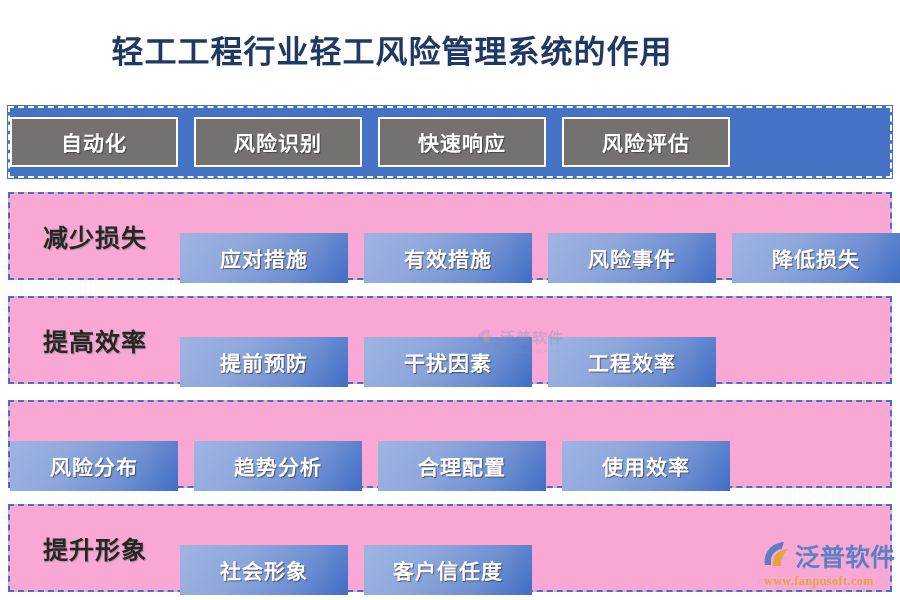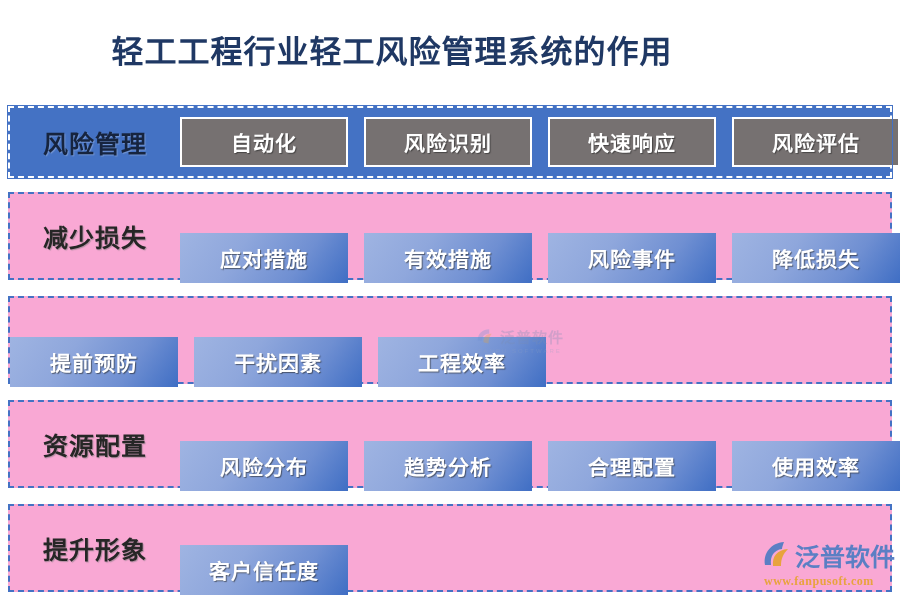--- a/index.html
+++ b/index.html
@@ -207,60 +207,60 @@
   }
 </style>
 </head>
 <body>
 
 <div class="page">
 
   <div class="title">轻工工程行业轻工风险管理系统的作用</div>
 
   <div class="row row-header">
-    <div class="row-label">风险管理</div>
     <div class="chips">
       <div class="chip chip-gray">自动化</div>
       <div class="chip chip-gray">风险识别</div>
       <div class="chip chip-gray">快速响应</div>
       <div class="chip chip-gray">风险评估</div>
     </div>
   </div>
 
   <div class="row row-plain row-2">
     <div class="row-label">减少损失</div>
     <div class="chips">
       <div class="chip chip-blue">应对措施</div>
       <div class="chip chip-blue">有效措施</div>
       <div class="chip chip-blue">风险事件</div>
       <div class="chip chip-blue">降低损失</div>
     </div>
   </div>
 
   <div class="row row-plain row-3">
+    <div class="row-label">提高效率</div>
     <div class="chips">
       <div class="chip chip-blue">提前预防</div>
       <div class="chip chip-blue">干扰因素</div>
       <div class="chip chip-blue">工程效率</div>
     </div>
   </div>
 
   <div class="row row-plain row-4">
-    <div class="row-label">资源配置</div>
     <div class="chips">
       <div class="chip chip-blue">风险分布</div>
       <div class="chip chip-blue">趋势分析</div>
       <div class="chip chip-blue">合理配置</div>
       <div class="chip chip-blue">使用效率</div>
     </div>
   </div>
 
   <div class="row row-plain row-5">
     <div class="row-label">提升形象</div>
     <div class="chips">
+      <div class="chip chip-blue">社会形象</div>
       <div class="chip chip-blue">客户信任度</div>
     </div>
   </div>
 
   <div class="wm wm-center">
     <div class="wm-brand">
       <svg class="wm-mark" viewBox="0 0 30 28">
         <path d="M2 20 C2 8 10 2 20 2 L20 9 C13 9 9 13 9 20 Z" fill="#6f8fd2"></path>
         <path d="M11 22 C11 13 16 9 24 9 C20 14 19 18 19 24 Z" fill="#e8a33d"></path>
       </svg>

